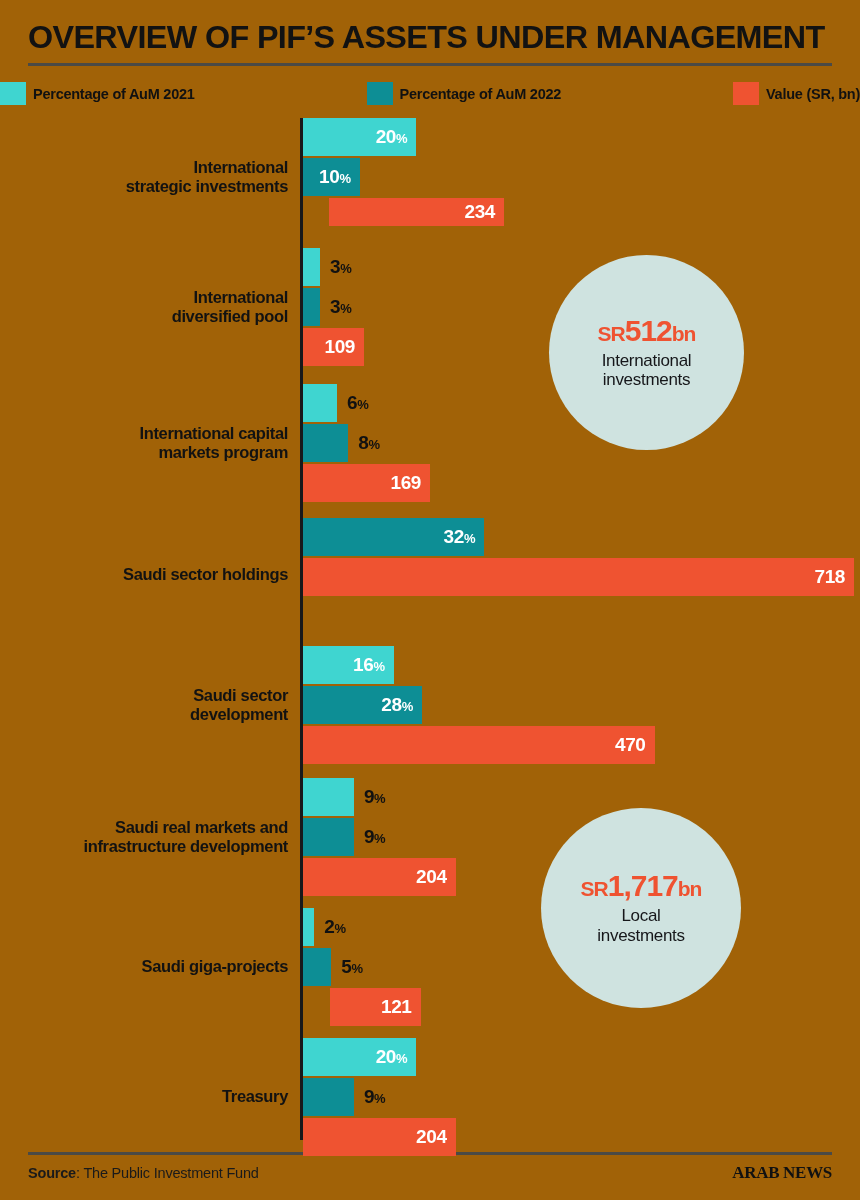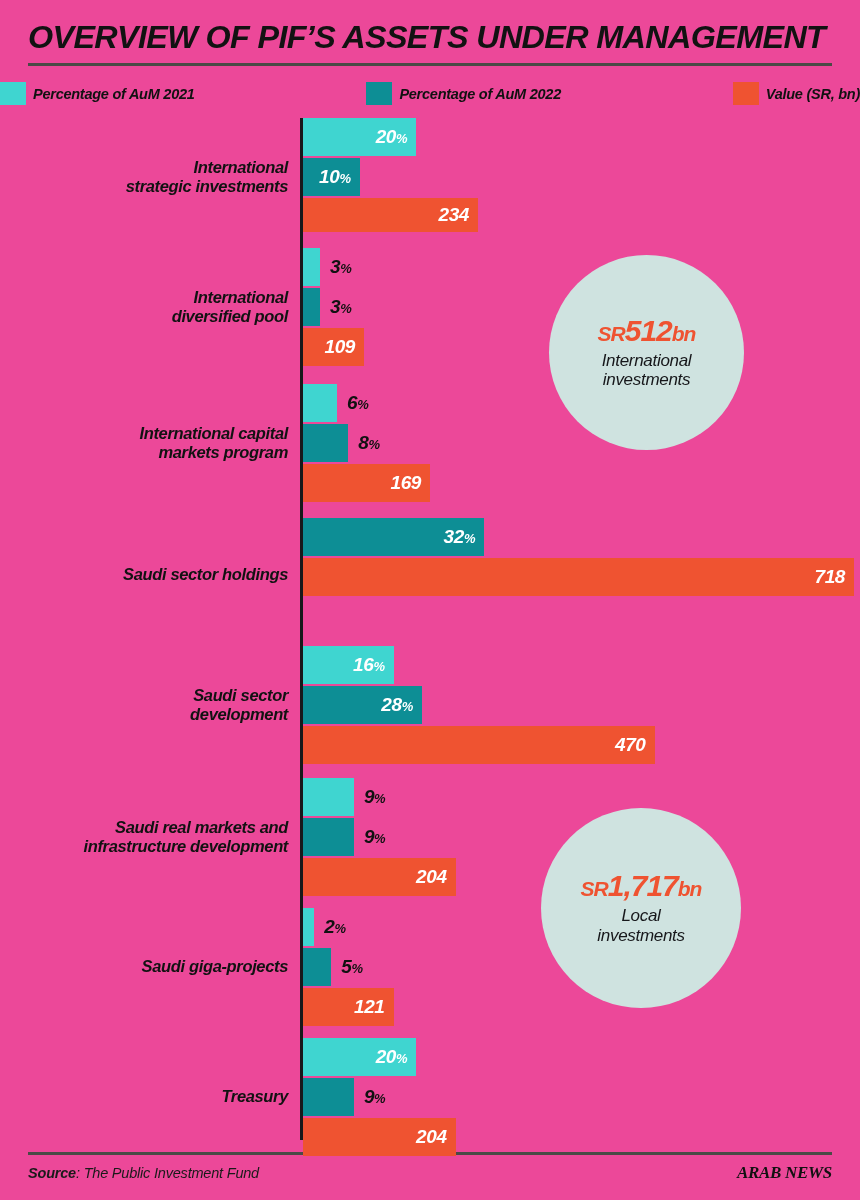--- a/index.html
+++ b/index.html
@@ -2,21 +2,21 @@
 <html><head>
 <meta charset="utf-8">
 <style>
   * { box-sizing: border-box; margin: 0; padding: 0; }
   html, body {
     width: 860px; height: 1200px;
     background: #edeee5;
     font-family: "Liberation Sans", sans-serif;
     overflow: hidden;
   }
-  #page { position: relative; width: 860px; height: 1200px; background: #ec4899; font-style: italic; }
+  #page { position: relative; width: 860px; height: 1200px; background: #a16207; }
 
   
   .title-wrap { position: absolute; left: 28px; top: 22px; width: 804px; }
   .title {
     font-size: 30.5px; font-weight: 700; letter-spacing: -0.6px;
     color: #121212; line-height: 1.02; white-space: nowrap;
     transform: scaleX(1.06); transform-origin: left center;
   }
   .title-rule { margin-top: 10px; height: 3px; background: #4a4a46; width: 804px; }
 
@@ -146,21 +146,21 @@
           <div class="bar-row" style="height: 38px; margin-top: 0px;">
             <div class="bar" style="width: 113.2px; background: rgb(63, 213, 208);">
               <span class="bar-val"><span>20</span><span class="pct">%</span></span>
             </div>
           </div>
           <div class="bar-row" style="height: 38px; margin-top: 2px;">
             <div class="bar" style="width: 56.6px; background: rgb(13, 142, 149);">
               <span class="bar-val"><span>10</span><span class="pct">%</span></span>
             </div>
           </div>
-          <div class="bar-row" style="height: 34px; margin-top: 2px;">
+          <div class="bar-row" style="height: 28px; margin-top: 2px; padding-left: 26px;">
             <div class="bar" style="width: 175.032px; background: rgb(239, 83, 49);">
               <span class="bar-val"><span>234</span></span>
             </div>
           </div>
         </div>
       </div>
       <div class="group" style="top: 130px; height: 118px;">
         <div class="group-label" style="top: 0px; height: 118px; display: flex; flex-direction: column; justify-content: center; align-items: flex-end;">
           <div>International</div>
           <div>diversified pool</div>
@@ -277,21 +277,21 @@
           <div class="bar-row" style="height: 38px; margin-top: 0px;">
             <div class="bar" style="width: 11.32px; background: rgb(63, 213, 208);">
               <span class="bar-val outside"><span>2</span><span class="pct">%</span></span>
             </div>
           </div>
           <div class="bar-row" style="height: 38px; margin-top: 2px;">
             <div class="bar" style="width: 28.3px; background: rgb(13, 142, 149);">
               <span class="bar-val outside"><span>5</span><span class="pct">%</span></span>
             </div>
           </div>
-          <div class="bar-row" style="height: 38px; margin-top: 2px;">
+          <div class="bar-row" style="height: 38px; margin-top: 2px; padding-left: 27px;">
             <div class="bar" style="width: 90.508px; background: rgb(239, 83, 49);">
               <span class="bar-val"><span>121</span></span>
             </div>
           </div>
         </div>
       </div>
       <div class="group" style="top: 920px; height: 118px;">
         <div class="group-label" style="top: 0px; height: 118px; display: flex; flex-direction: column; justify-content: center; align-items: flex-end;">
           <div>Treasury</div>
         </div>

